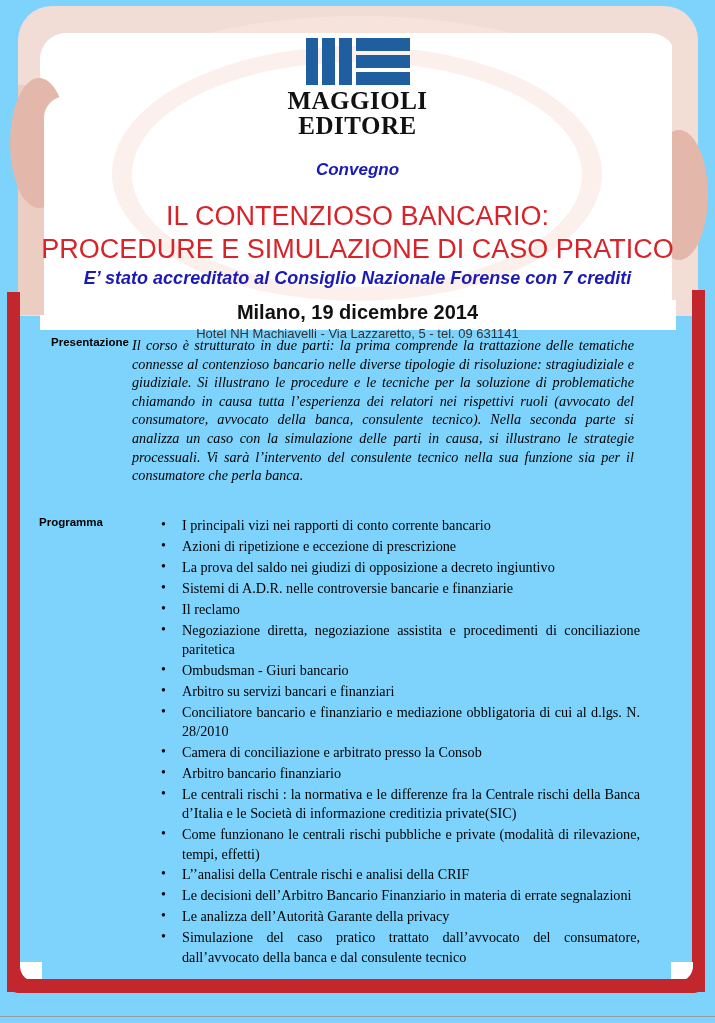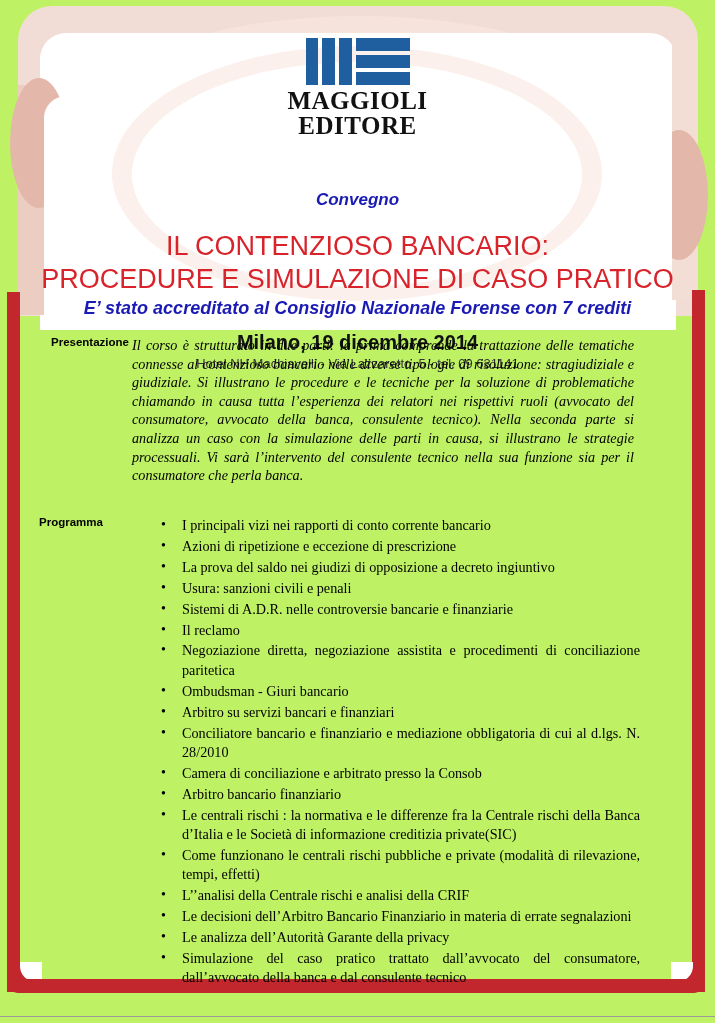--- a/index.html
+++ b/index.html
@@ -8,21 +8,21 @@
     background: #ffffff;
   }
   body {
     font-family: "Liberation Serif", serif;
   }
   #page {
     position: relative;
     width: 715px;
     height: 1023px;
     overflow: hidden;
-    background: #bef264;
+    background: #7dd3fc;
   }
 
   
   .deco-layer {
     position: absolute;
     top: 0; left: 0;
     width: 715px;
     height: 330px;
     overflow: hidden;
     pointer-events: none;
@@ -232,21 +232,21 @@
     font-family: "Liberation Serif", serif;
     font-weight: bold;
     font-size: 25px;
     line-height: 25px;
     letter-spacing: 0.5px;
     margin-top: 3px;
   }
   .logo-text span { display: block; }
 
   .kicker {
-    margin-top: 52px;
+    margin-top: 22px;
     color: #1a1ab4;
     font-family: "Liberation Sans", sans-serif;
     font-style: italic;
     font-weight: bold;
     font-size: 17px;
   }
   .title-main {
     margin-top: 20px;
     color: #d8232a;
     font-family: "Liberation Sans", sans-serif;
@@ -412,21 +412,20 @@
     <div class="section-body">Il corso è strutturato in due parti: la prima comprende la trattazione delle tematiche connesse al contenzioso bancario nelle diverse tipologie di risoluzione: stragiudiziale e giudiziale. Si illustrano le procedure e le tecniche per la soluzione di problematiche chiamando in causa tutta l’esperienza dei relatori nei rispettivi ruoli (avvocato del consumatore, avvocato della banca, consulente tecnico). Nella seconda parte si analizza un caso con la simulazione delle parti in causa, si illustrano le strategie processuali. Vi sarà l’intervento del consulente tecnico nella sua funzione sia per il consumatore che perla banca.</div>
   </div>
 
   <div class="section" id="programma">
     <div class="section-label">Programma</div>
     <div class="section-body">
       <ul class="program-list">
           <li class="left">I principali vizi nei rapporti di conto corrente bancario</li>
           <li class="left">Azioni di ripetizione e eccezione di prescrizione</li>
           <li class="left">La prova del saldo nei giudizi di opposizione a decreto ingiuntivo</li>
-          <li class="left">Usura: sanzioni civili e penali</li>
           <li class="left">Sistemi di A.D.R. nelle controversie bancarie e finanziarie</li>
           <li class="left">Il reclamo</li>
           <li class="justified">Negoziazione diretta, negoziazione assistita e procedimenti di conciliazione paritetica</li>
           <li class="left">Ombudsman - Giuri bancario</li>
           <li class="left">Arbitro su servizi bancari e finanziari</li>
           <li class="justified">Conciliatore bancario e finanziario e mediazione obbligatoria di cui al d.lgs. N. 28/2010</li>
           <li class="left">Camera di conciliazione e arbitrato presso la Consob</li>
           <li class="left">Arbitro bancario finanziario</li>
           <li class="justified">Le centrali rischi : la normativa e le differenze fra la Centrale rischi della Banca d’Italia e le Società di informazione creditizia  private(SIC)</li>
           <li class="justified">Come funzionano le centrali rischi pubbliche e private (modalità di rilevazione, tempi, effetti)</li>

